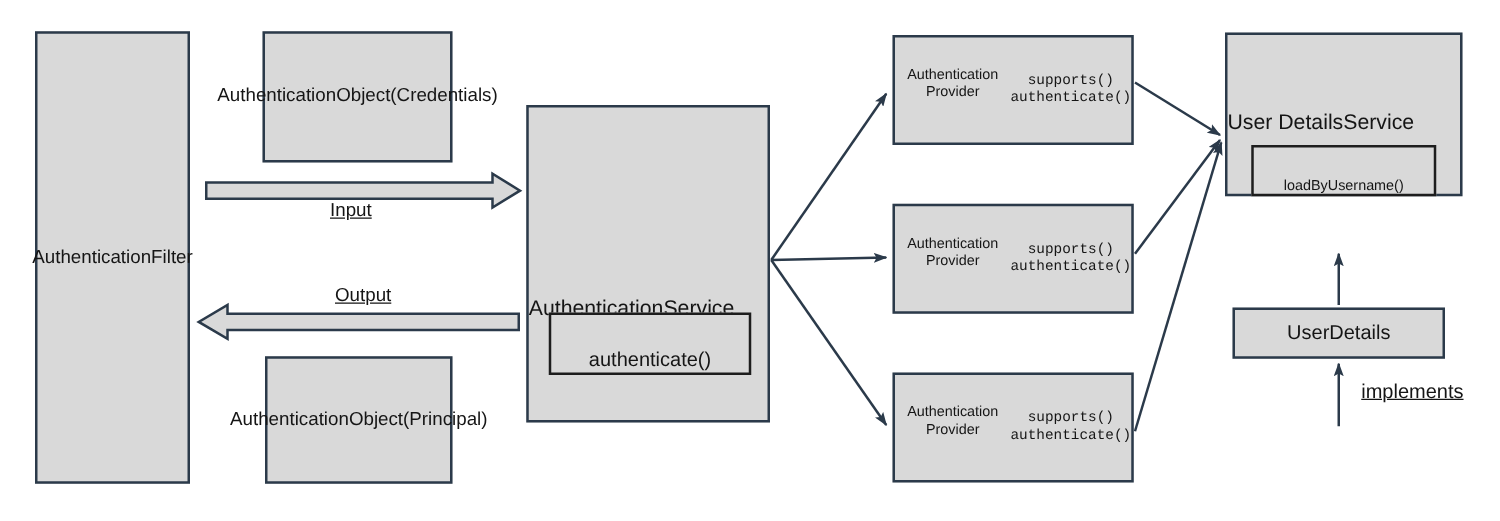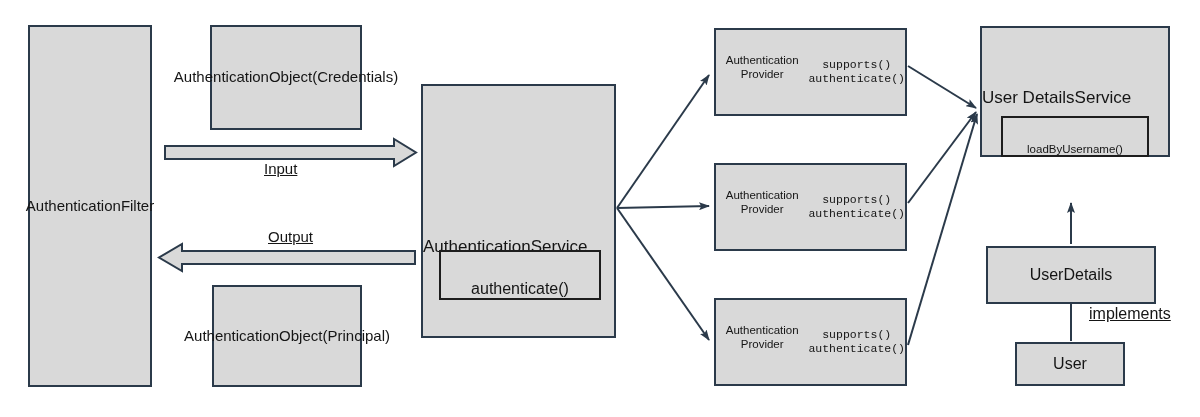--- a/index.html
+++ b/index.html
@@ -66,21 +66,21 @@
   #auth-obj-prin     { left: 212px; top: 285px; width: 150px; height: 102px; font-size: 15px; }
   #auth-manager      { left: 421px; top: 84px;  width: 195px; height: 254px; font-size: 17px;
                        justify-content: flex-start; padding-top: 72px; }
   #auth-manager-method { left: 439px; top: 250px; width: 162px; height: 50px; font-size: 16px; }
   #provider-1        { left: 714px; top: 28px;  width: 193px; height: 88px;  font-size: 11.5px; }
   #provider-2        { left: 714px; top: 163px; width: 193px; height: 88px;  font-size: 11.5px; }
   #provider-3        { left: 714px; top: 298px; width: 193px; height: 88px;  font-size: 11.5px; }
   #user-details-svc  { left: 980px; top: 26px;  width: 190px; height: 131px; font-size: 17px;
                        justify-content: flex-start; padding-top: 14px; }
   #uds-method        { left: 1001px; top: 116px; width: 148px; height: 41px; font-size: 11.5px; }
-  #user-details      { left: 986px;  top: 246px; width: 170px; height: 58px; font-size: 16px; }
+  #user-details      { left: 986px;  top: 246px; width: 170px; height: 41px; font-size: 16px; }
   #user-node         { left: 1015px; top: 342px; width: 110px; height: 44px; font-size: 16px; }
 
   .provider-title { margin-bottom: 10px; }
   .provider-methods span { display: block; font-family: Liberation Mono, monospace; }
 
   #label-input     { left: 264px; top: 160px; font-size: 15px; }
   #label-output    { left: 256px; top: 228px; font-size: 15px; margin-left: 12px; }
   #label-implements{ left: 1089px; top: 305px; font-size: 16px; }
 </style>
 </head>
@@ -174,21 +174,18 @@
     <span class="ttl">Service</span>
   </div>
   <div class="method-box" id="uds-method">
     <span>loadByUsername()</span>
   </div>
 
   <div class="node" id="user-details">
     <span class="ttl">UserDetails</span>
   </div>
 
-  <div class="node" id="user-node">
-    <span class="ttl">User</span>
-  </div>
 
   <div class="edge-label" id="label-input">Input</div>
   <div class="edge-label" id="label-output">Output</div>
   <div class="edge-label" id="label-implements">implements</div>
 
 </div>
 
 </body></html>

